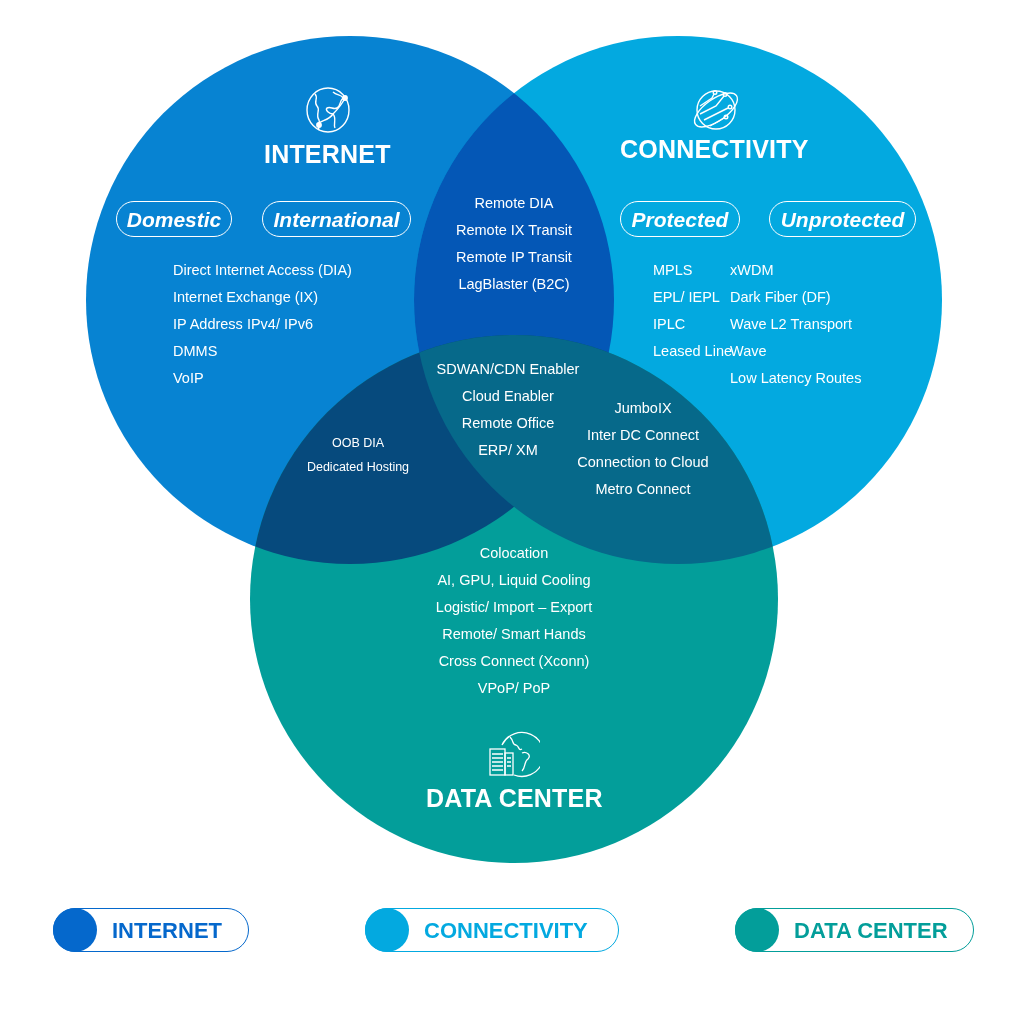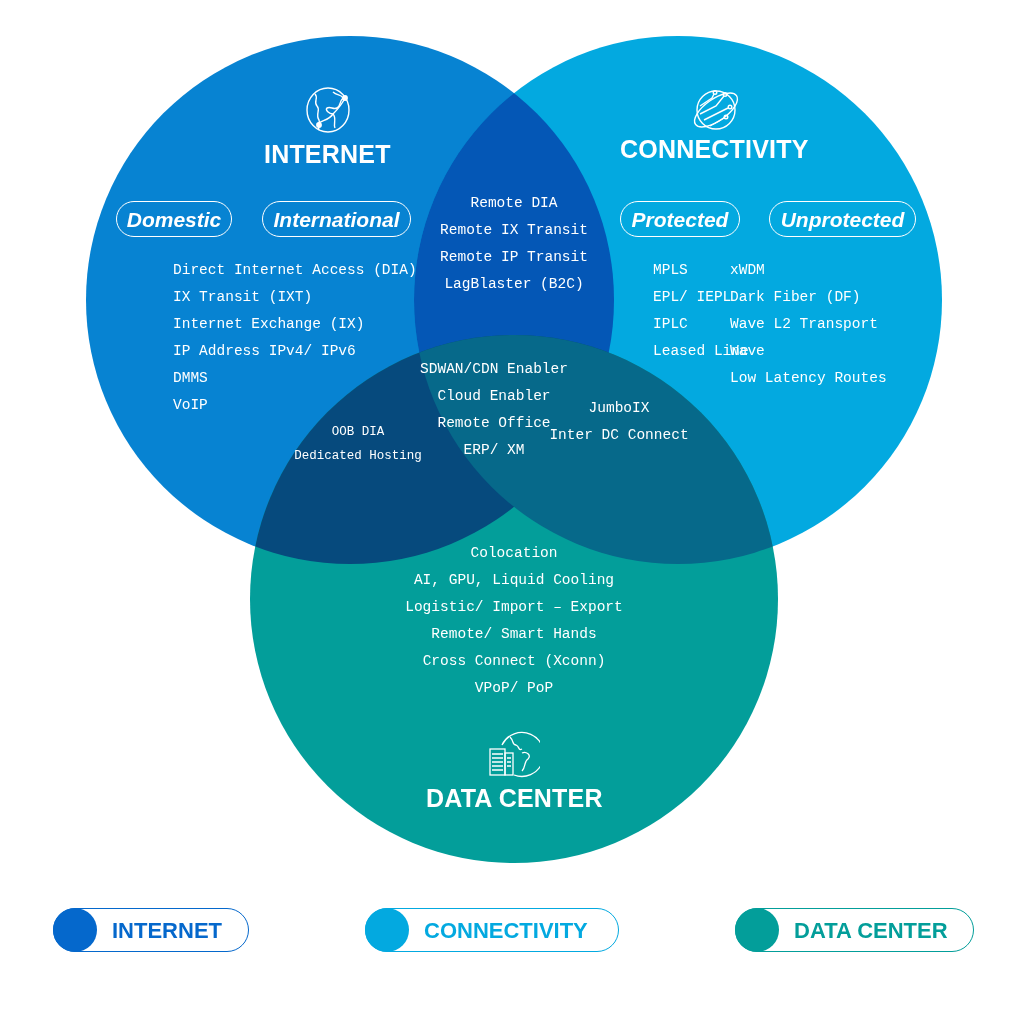--- a/index.html
+++ b/index.html
@@ -4,21 +4,21 @@
 <style>
   html, body { margin: 0; padding: 0; background: #ffffff; }
   body { width: 1024px; height: 1018px; position: relative; overflow: hidden;
          font-family: "Liberation Sans", "DejaVu Sans", sans-serif; }
   #venn { position: absolute; left: 0; top: 0; }
   .lbl { position: absolute; color: #ffffff; white-space: nowrap; }
   .title { font-weight: 700; font-size: 25px; letter-spacing: 0.2px; }
   .pill { position: absolute; border: 1.5px solid #ffffff; border-radius: 22px; color: #fff;
           font-weight: 700; font-size: 21px; height: 36px; line-height: 36px; text-align: center; box-sizing: border-box; font-style: italic; }
   .list { position: absolute; list-style: none; margin: 0; padding: 0; color: #fff; font-size: 14.5px; }
-  .list li { height: 27px; line-height: 27px; white-space: nowrap; font-family: Liberation Mono, monospace; }
+  .list li { height: 27px; line-height: 27px; white-space: nowrap; }
   .list.center { text-align: center; }
   .list.small li { font-size: 12.5px; height: 24px; line-height: 24px; }
   .icon { position: absolute; }
   .legend { position: absolute; top: 908px; height: 44px; border-radius: 22px; box-sizing: border-box;
             border: 1.5px solid; background: #fff; }
   .legend .dot { position: absolute; left: -1px; top: -1px; width: 44px; height: 44px; border-radius: 50%; }
   .legend .ltxt { position: absolute; top: 0; height: 41px; line-height: 43px; font-weight: 700; font-size: 22px; white-space: nowrap; }
 </style>
 </head>
 <body>
@@ -54,21 +54,20 @@
   <circle cx="42" cy="14" r="2.2" fill="#fff"></circle>
   <circle cx="16" cy="41" r="2.2" fill="#fff"></circle>
 </svg>
 <div class="lbl title" style="left:264px;top:140px">INTERNET</div>
 
 <div class="pill" style="left:116px;top:201px;width:116px">Domestic</div>
 <div class="pill" style="left:262px;top:201px;width:149px">International</div>
 
 <ul class="list" style="left:173px;top:257px">
   <li>Direct Internet Access (DIA)</li>
-  <li>IX Transit (IXT)</li>
   <li>Internet Exchange (IX)</li>
   <li>IP Address IPv4/ IPv6</li>
   <li>DMMS</li>
   <li>VoIP</li>
 </ul>
 
 <svg class="icon" style="left:690px;top:84px" width="52" height="52" viewBox="0 0 52 52" fill="none" stroke="#fff" stroke-width="1.4">
   <circle cx="26" cy="26" r="19"></circle>
   <ellipse cx="26" cy="26" rx="25" ry="11" transform="rotate(-35 26 26)"></ellipse>
   <path d="M10 22 L22 14 L24 10"></path>
@@ -99,35 +98,37 @@
   <li>Low Latency Routes</li>
 </ul>
 
 <ul class="list center" style="left:414px;top:190px;width:200px">
   <li>Remote DIA</li>
   <li>Remote IX Transit</li>
   <li>Remote IP Transit</li>
   <li>LagBlaster (B2C)</li>
 </ul>
 
-<ul class="list center" style="left:394px;top:356px;width:200px">
+<ul class="list center" style="left:408px;top:356px;width:200px">
   <li>SDWAN/CDN Enabler</li>
   <li>Cloud Enabler</li>
   <li>Remote Office</li>
   <li>ERP/ XM</li>
 </ul>
 
-<ul class="list center small" style="left:288px;top:420px;width:140px">
+<ul class="list center small" style="left:288px;top:431px;width:140px">
   <li>OOB DIA</li>
   <li>Dedicated Hosting</li>
 </ul>
 
-<ul class="list center" style="left:539px;top:395px;width:160px">
+<ul class="list center" style="left:563px;top:395px;width:160px">
   <li>JumboIX</li>
   <li>Inter DC Connect</li>
+  <li>Connection to Cloud</li>
+  <li>Metro Connect</li>
 </ul>
 
 <ul class="list center" style="left:404px;top:540px;width:220px">
   <li>Colocation</li>
   <li>AI, GPU, Liquid Cooling</li>
   <li>Logistic/ Import – Export</li>
   <li>Remote/ Smart Hands</li>
   <li>Cross Connect (Xconn)</li>
   <li>VPoP/ PoP</li>
 </ul>

